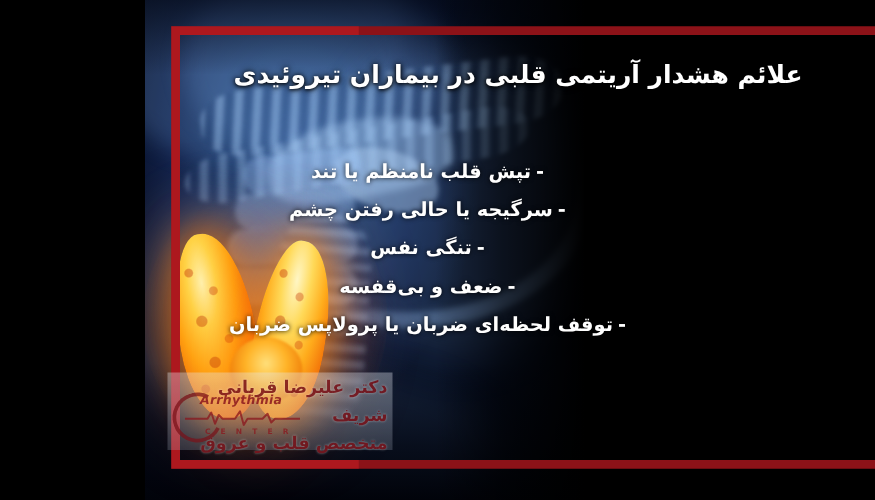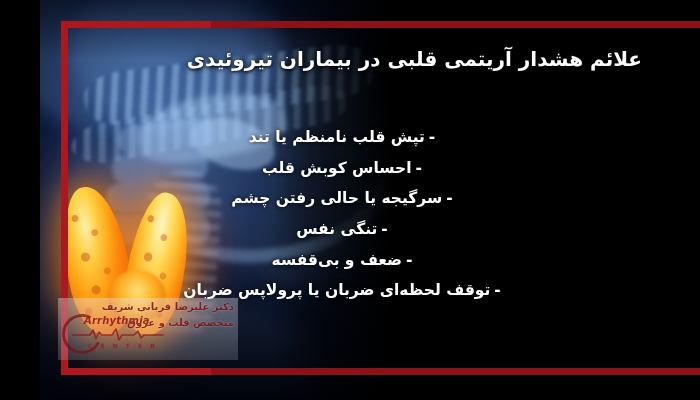--- a/index.html
+++ b/index.html
@@ -3,21 +3,21 @@
 <meta charset="utf-8">
 <title>Arrhythmia warning signs banner</title>
 <style>
   html, body {
     margin: 0;
     padding: 0;
     background: #000;
   }
   #banner {
     position: relative;
-    width: 660px;
+    width: 584px;
     height: 400px;
     overflow: hidden;
     background: #000000;
     font-family: "DejaVu Sans", "Liberation Sans", sans-serif;
     -webkit-font-smoothing: antialiased;
   }
 
   
   #xray-photo {
     position: absolute;
@@ -282,21 +282,21 @@
     inset: 0;
     background: linear-gradient(180deg, rgba(228,232,240,0.42) 0%, rgba(205,212,226,0.34) 55%, rgba(180,190,208,0.26) 100%);
     filter: blur(0.4px);
   }
   #wm-lines {
     position: absolute;
     right: 4px;
     top: 1px;
     text-align: right;
     color: #7d1a22;
-    font-size: 10px;
+    font-size: 14px;
     font-weight: bold;
     line-height: 1.62;
     text-shadow: 0 0 2px rgba(255,255,255,0.55);
   }
   #wm-logo {
     position: absolute;
     left: 4px;
     top: 14px;
     width: 104px;
     height: 42px;
@@ -377,21 +377,20 @@
     <div class="lobe lobe-right"></div>
     <div class="isthmus"></div>
   </div>
 
   <div id="frame"></div>
 
   <div id="headline">علائم هشدار آریتمی قلبی در بیماران تیروئیدی</div>
 
   <ul id="symptom-list">
     <li><span class="dash">-</span><span>تپش قلب نامنظم یا تند</span></li>
-    <li><span class="dash">-</span><span>احساس کوبش قلب</span></li>
     <li><span class="dash">-</span><span>سرگیجه یا حالی رفتن چشم</span></li>
     <li><span class="dash">-</span><span>تنگی نفس</span></li>
     <li><span class="dash">-</span><span>ضعف و بی‌قفسه</span></li>
     <li><span class="dash">-</span><span>توقف لحظه‌ای ضربان یا پرولاپس ضربان</span></li>
   </ul>
 
   <div id="watermark">
     <div class="wm-plate"></div>
 
     <div id="wm-lines">

